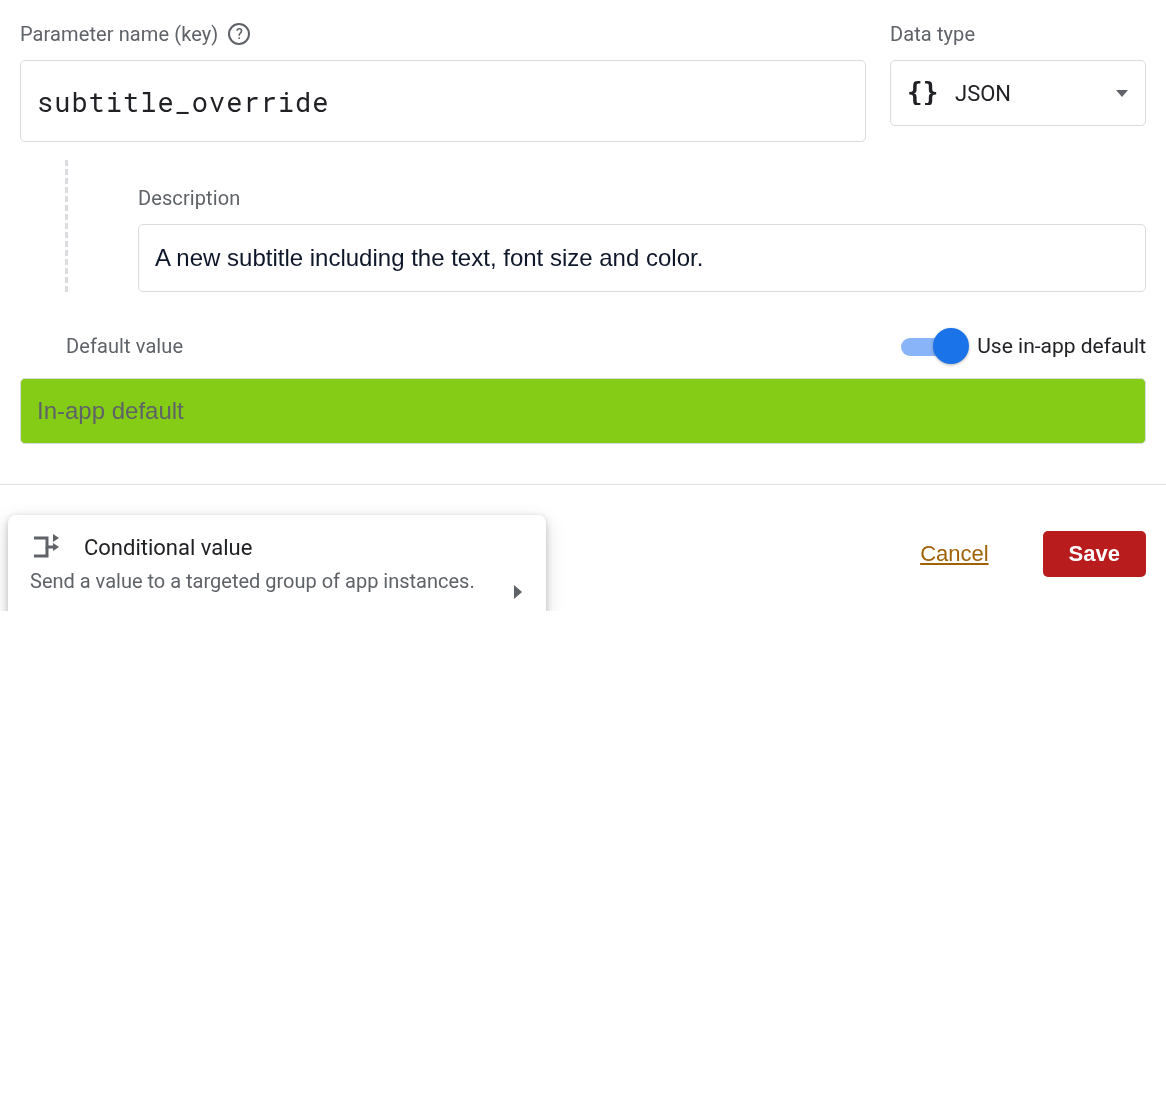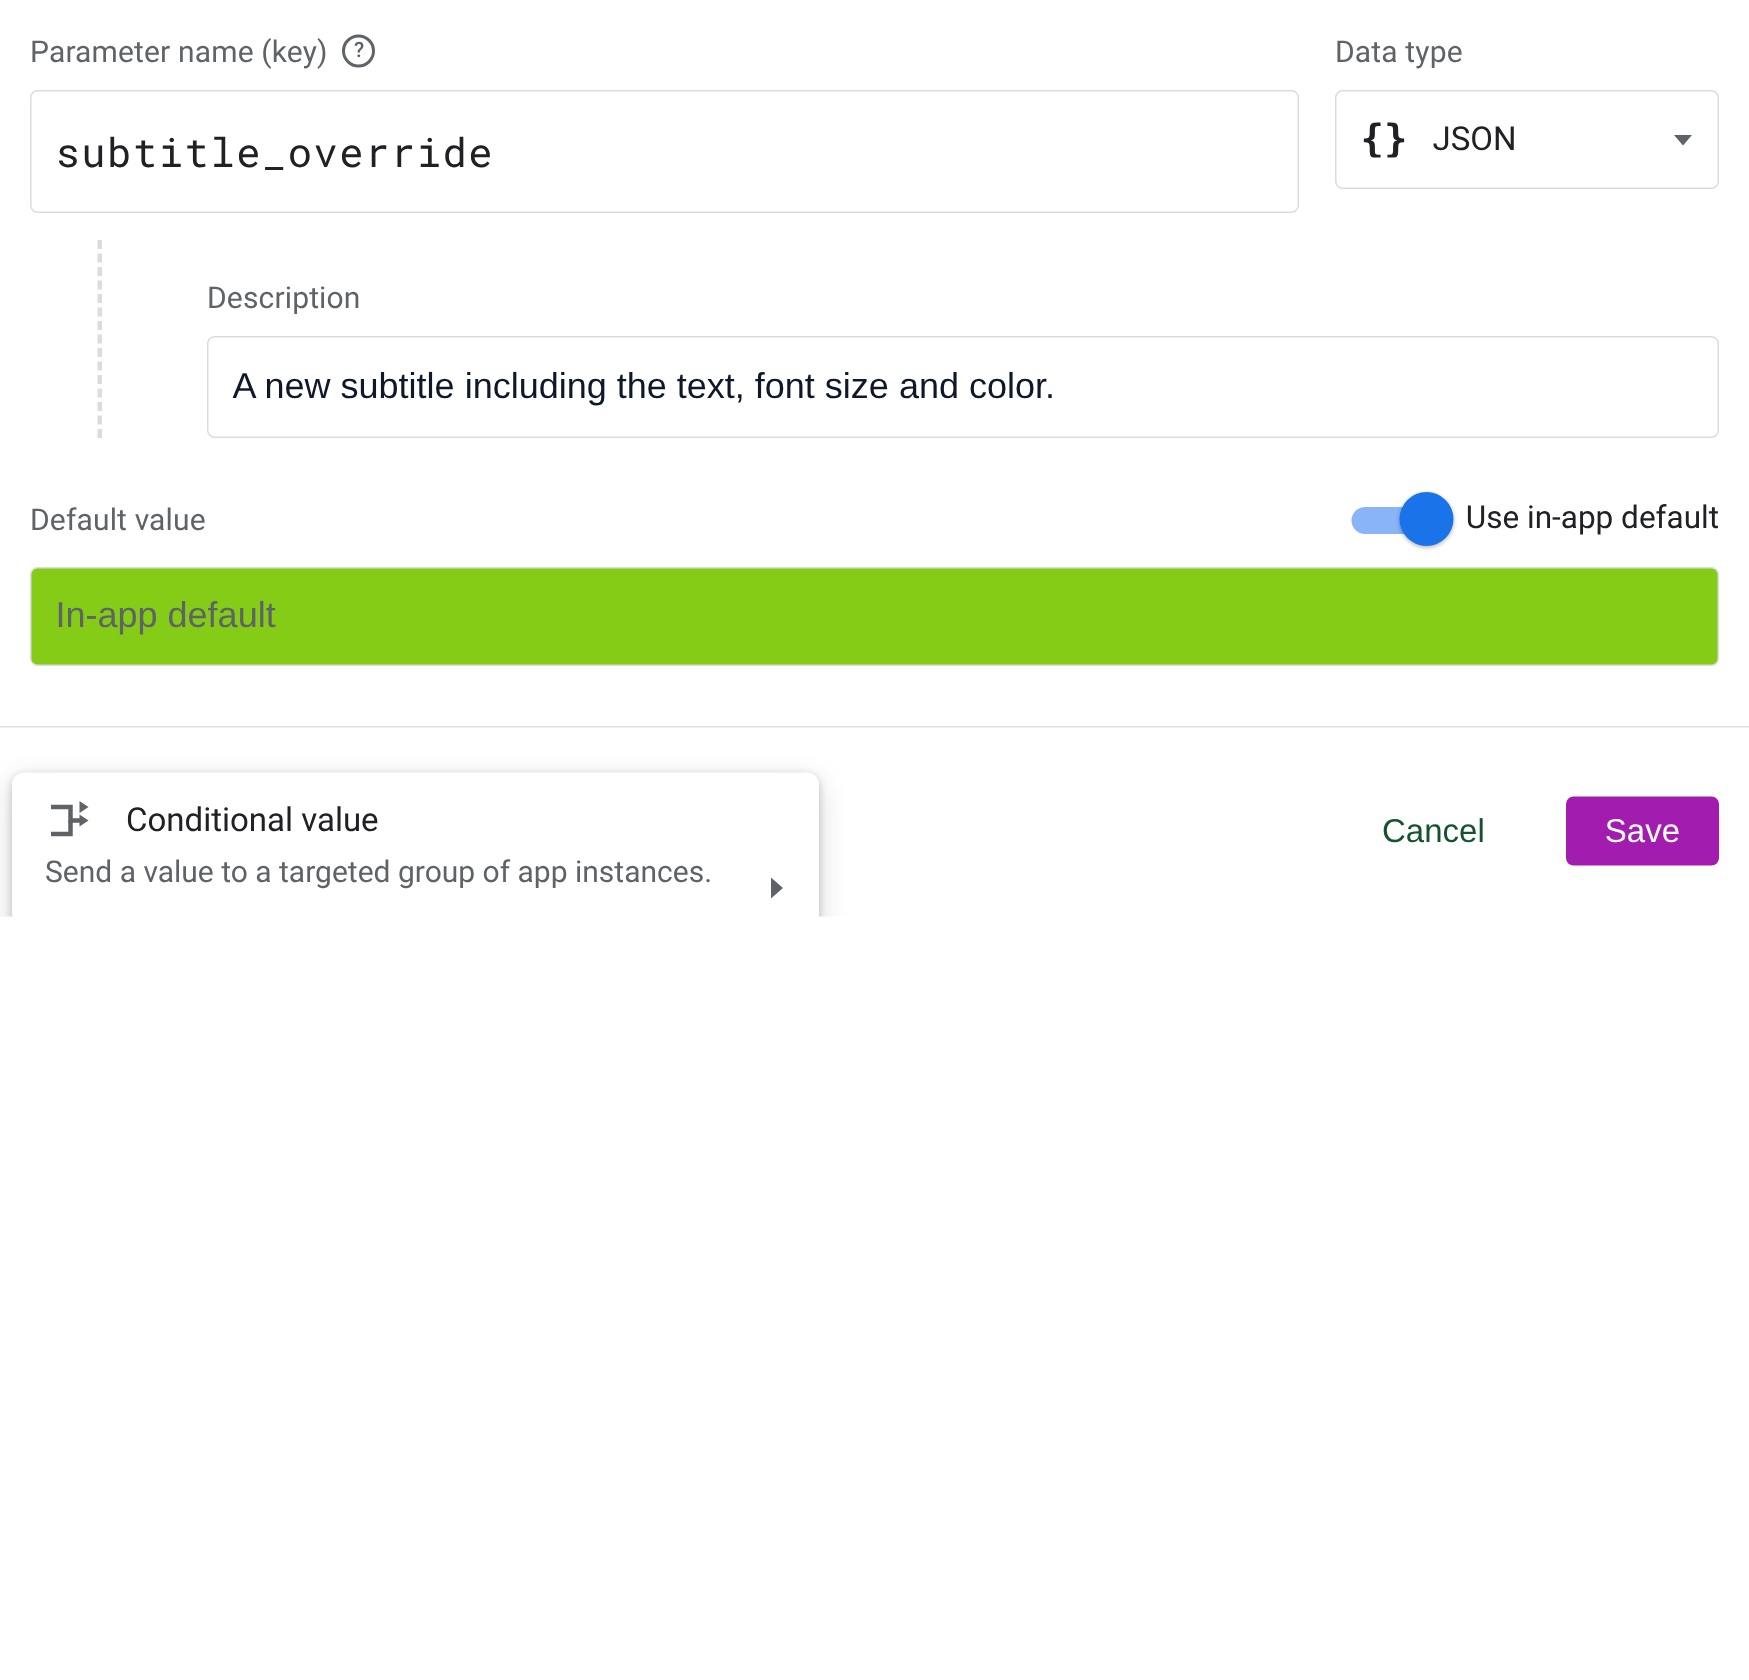--- a/index.html
+++ b/index.html
@@ -38,21 +38,21 @@
     .description-block { display: flex; margin-bottom: 36px; }
     .dashed-line {
       width: 45px; border-left: 3px dashed #dadce0; margin: 0 0 0 45px;
     }
     .description-content { flex: 1; padding: 26px 0 0 28px; }
     .description-content .field-label { display: block; margin-bottom: 14px; }
     .desc-input {
       width: 100%; height: 68px; border: 1px solid #dadce0; border-radius: 5px;
       padding: 0 16px; font-size: 24px; color: #0f172a;
     }
-    .default-row { display: flex; align-items: center; justify-content: space-between; margin-bottom: 14px; }
+    .default-row { display: flex; align-items: center; justify-content: space-between; margin-bottom: 14px; margin-left: 46px; }
     .toggle-wrap { display: flex; align-items: center; gap: 14px; }
     .switch { position: relative; width: 62px; height: 36px; cursor: pointer; }
     .switch-track {
       position: absolute; top: 10px; left: 0; width: 56px; height: 18px;
       background: #8ab4f8; border-radius: 10px;
     }
     .switch-thumb {
       position: absolute; top: 0; right: -6px; width: 36px; height: 36px;
       background: #1a73e8; border-radius: 50%;
       box-shadow: 0 1px 3px rgba(0,0,0,0.3);
@@ -71,22 +71,22 @@
     }
     .menu-item { padding: 18px 22px 22px 22px; cursor: pointer; position: relative; }
     .menu-item.hovered { background: #f1f3f4; }
     .menu-item-head { display: flex; align-items: center; gap: 22px; margin-bottom: 5px; }
     .menu-icon { width: 32px; height: 28px; display: flex; align-items: center; justify-content: center; color: #5f6368; }
     .menu-title { font-size: 22px; color: #202124; }
     .menu-desc { font-size: 20px; color: #5f6368; line-height: 1.55; padding-right: 40px; }
     .menu-chevron { position: absolute; right: 22px; top: 68px; color: #5f6368; }
     .button-row { display: flex; justify-content: flex-end; gap: 28px; padding: 14px 0; align-items: center; }
     .btn { height: 46px; padding: 0 26px; border-radius: 5px; font-size: 22px; cursor: pointer; border: none; display: flex; align-items: center; }
-    .btn-text { background: transparent; color: #14532d; }
-    .btn-primary { background: #a21caf; color: #fff; font-weight: 400; }
+    .btn-text { background: transparent; color: #a16207; text-decoration: underline; }
+    .btn-primary { background: #b91c1c; color: #fff; font-weight: 700; }
   </style>
 </head>
 <body>
 
 <div class="form-section">
 
   <div class="top-row">
     <div class="param-col">
       <div class="label-row">
         <span class="field-label">Parameter name (key)</span>

